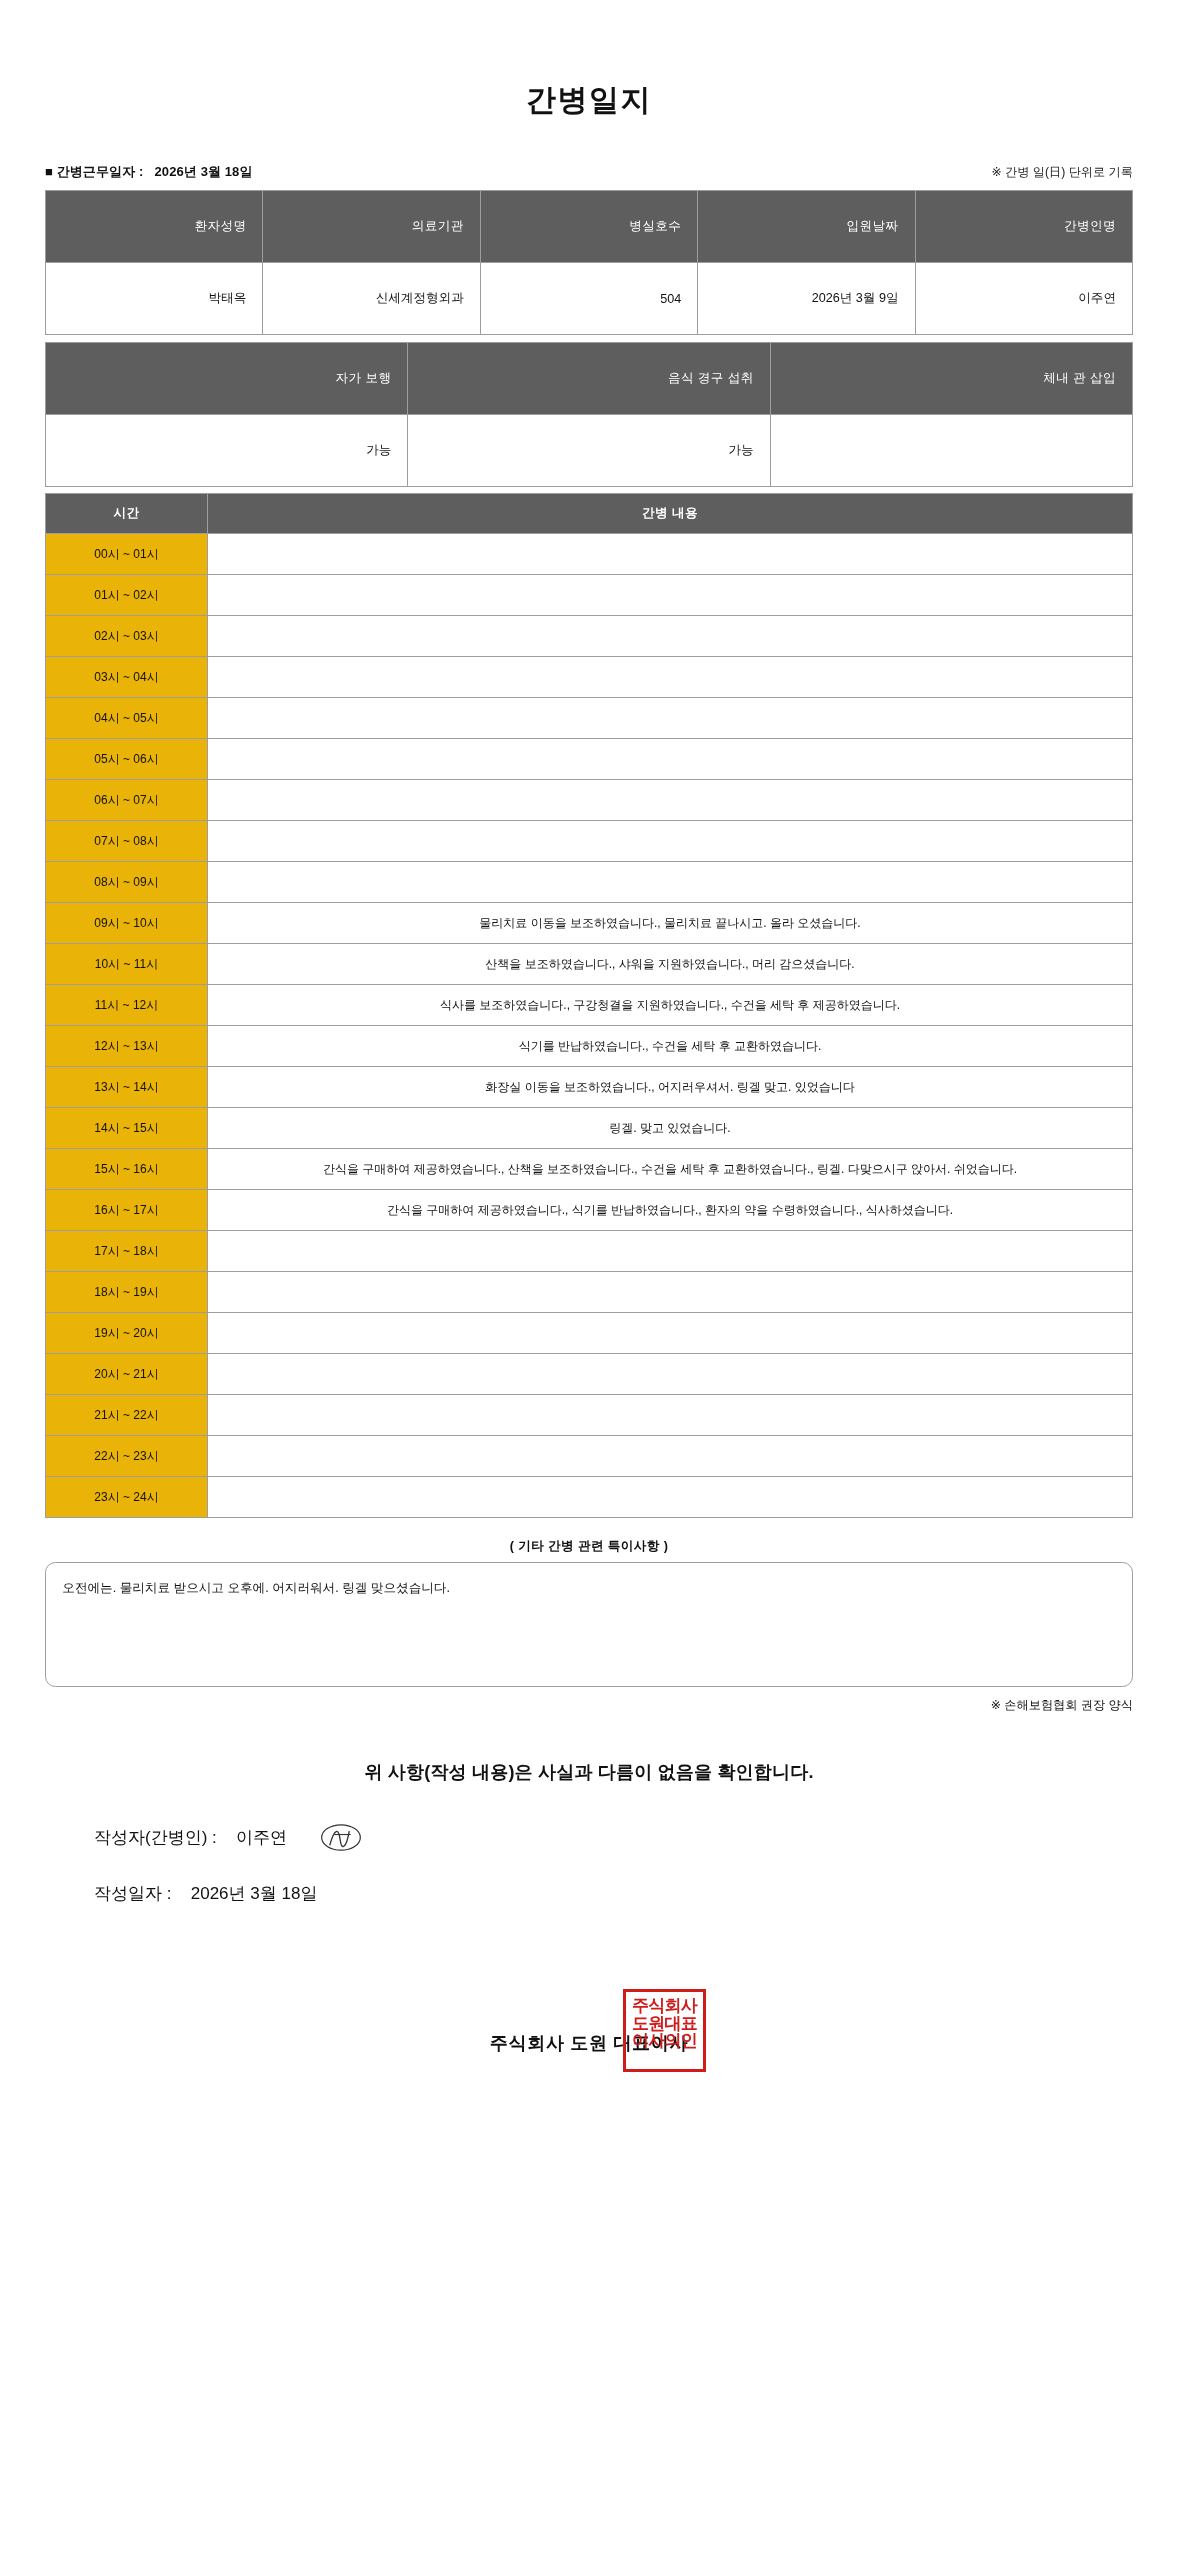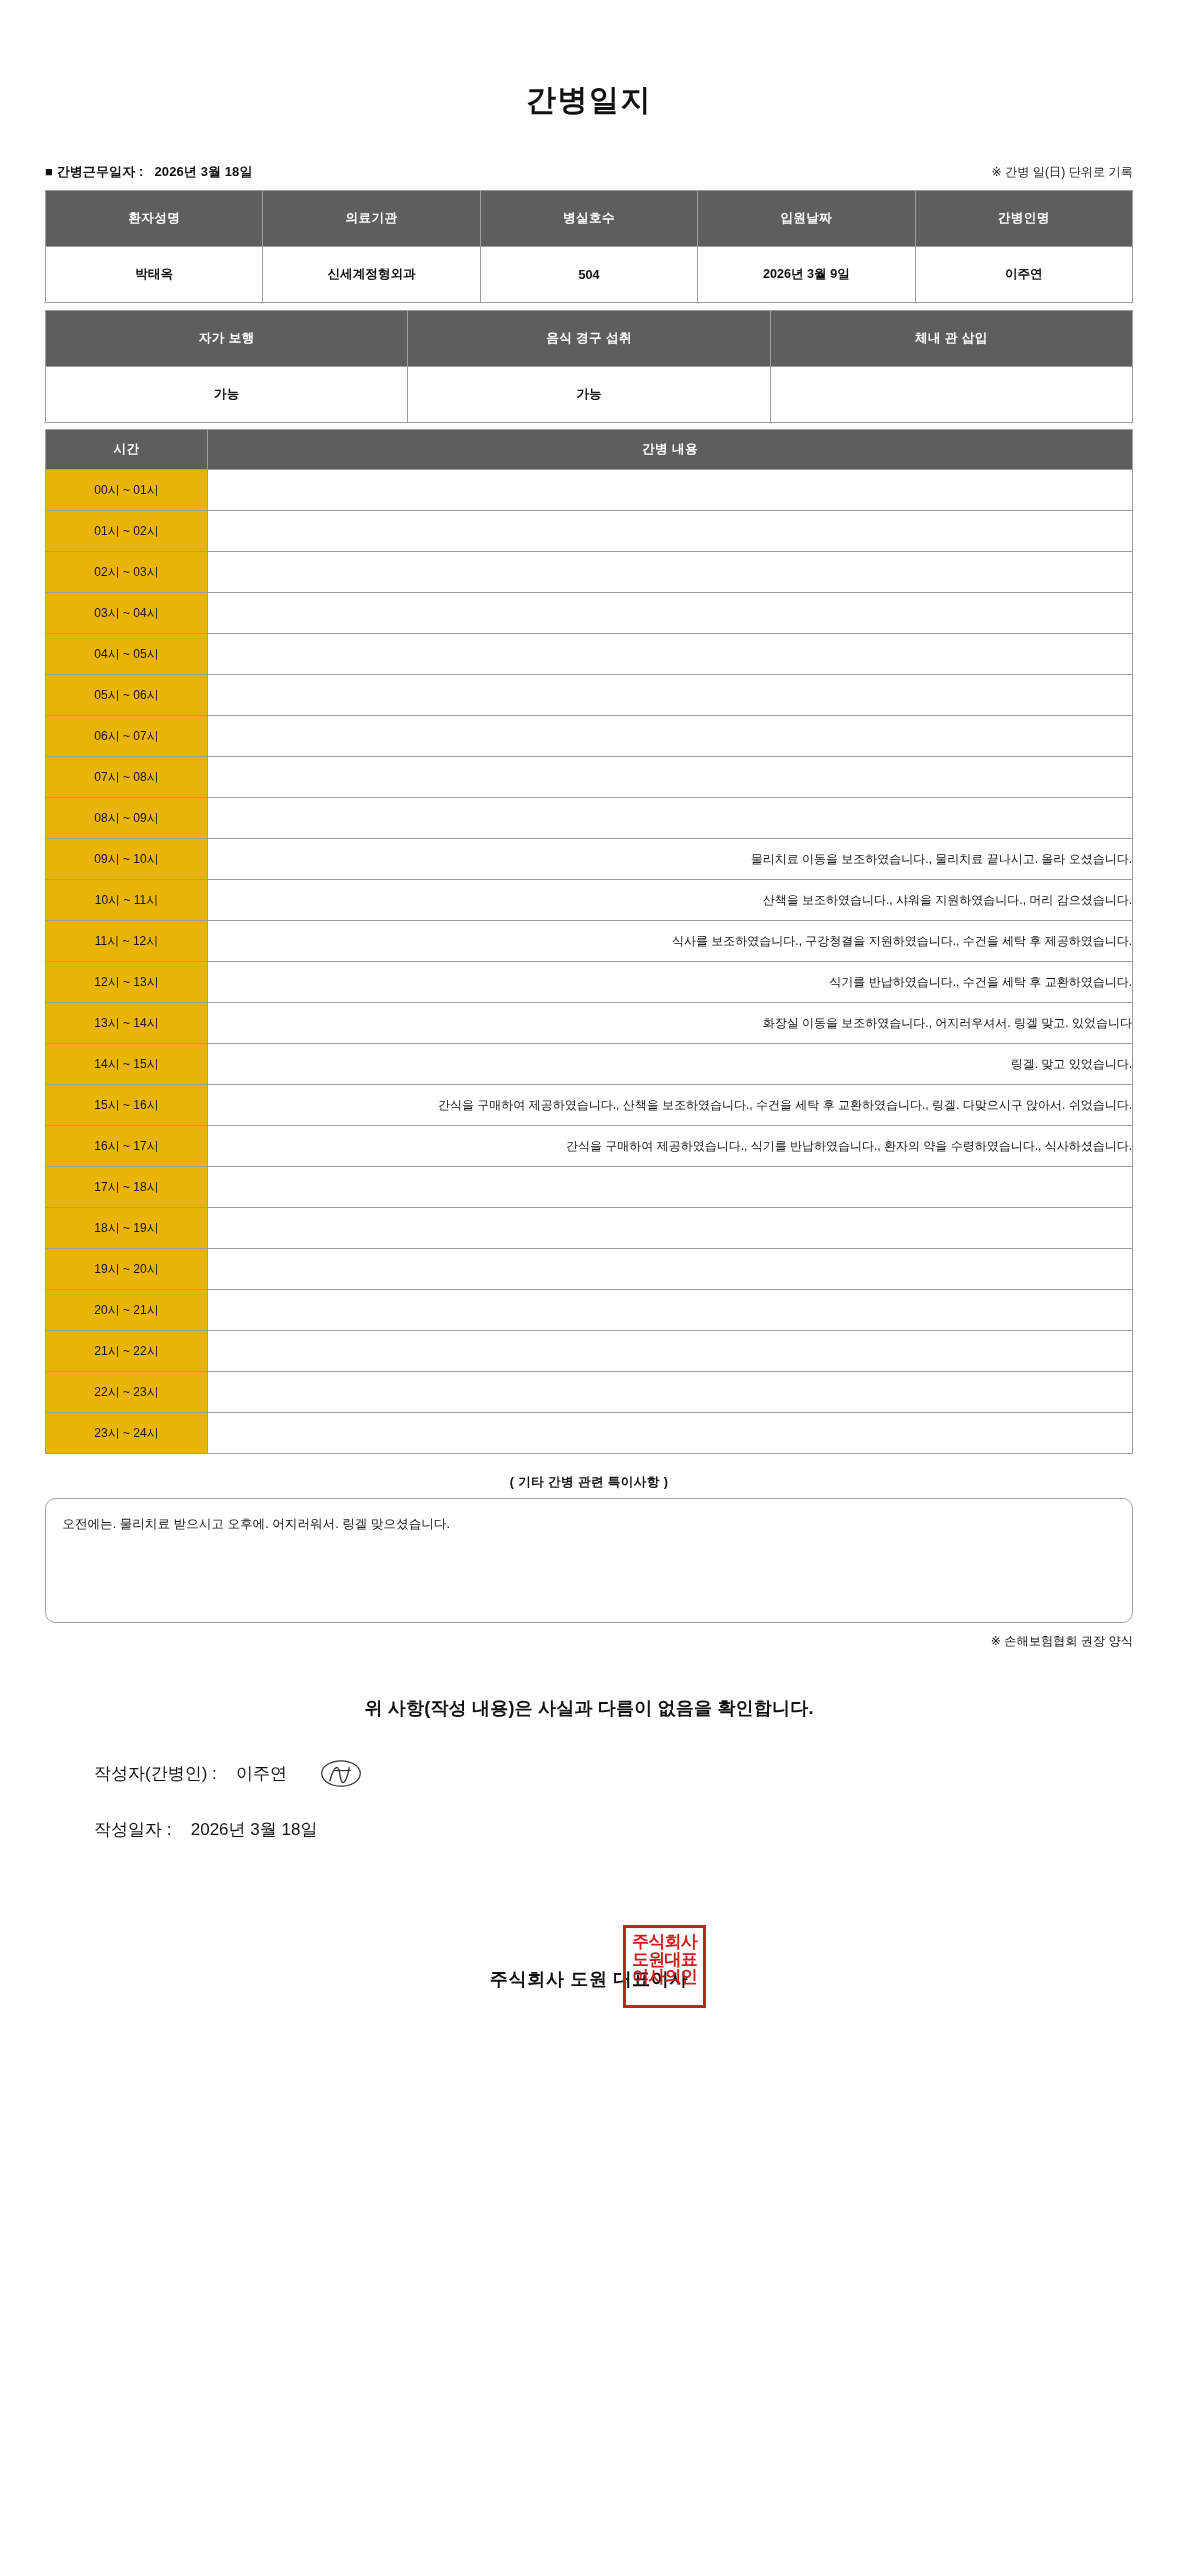--- a/index.html
+++ b/index.html
@@ -76,24 +76,24 @@
 
   table.grid {
     border-collapse: collapse;
     width: 100%;
     table-layout: fixed;
     margin-top: 9px;
   }
   table.grid td, table.grid th {
     border: 0.7px solid #9d9d9d;
     font-size: 12.6px;
-    font-weight: bold;
-    text-align: center;
+    font-weight: normal;
+    text-align: right;
     vertical-align: middle;
-    padding: 8px;
+    padding: 16px;
     height: 39px;
   }
   .hdr {
     background: #5e5e5e;
     color: #ffffff;
     font-weight: bold;
     letter-spacing: 0.4px;
   }
   .cell {
     background: #ffffff;
@@ -119,21 +119,21 @@
     letter-spacing: 0.4px;
   }
   td.hour-label {
     width: 162px;
     text-align: center;
     font-size: 12px;
     height: 40px;
     background: #eab308;
   }
   td.hour-note {
-    text-align: right;
+    text-align: center;
     font-size: 12px;
     padding: 6px 10.4px;
     line-height: 1.55;
     background: #ffffff;
     height: 40px;
   }
 
   .extra-title {
     text-align: center;
     font-weight: bold;

